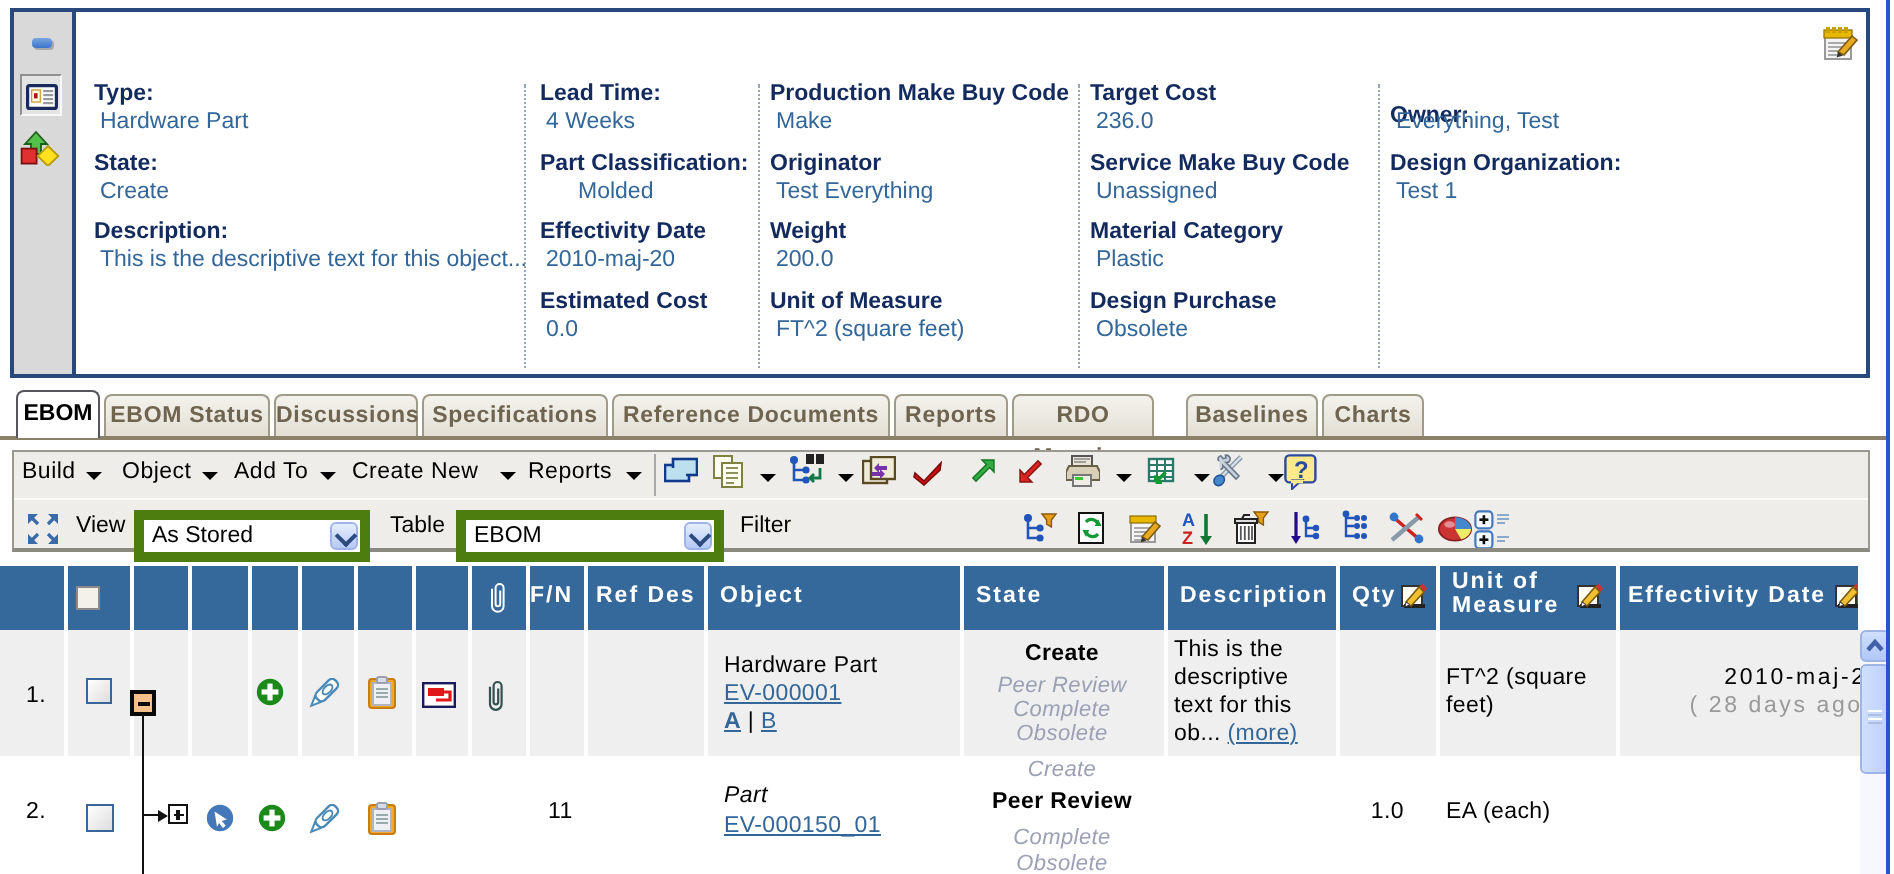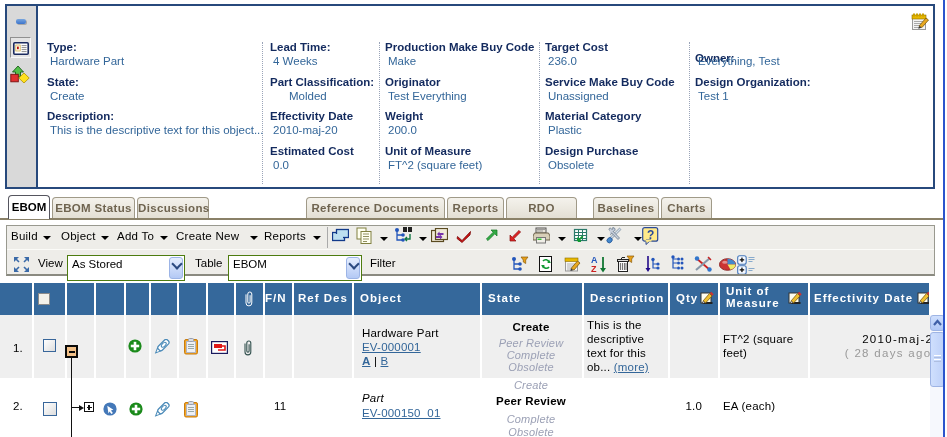--- a/index.html
+++ b/index.html
@@ -24,21 +24,21 @@
   text-align:center; line-height:22px; z-index:5; }
 
 #tbbox { left:6px; top:225px; width:929px; height:51px; border:1px solid #99998f; border-bottom:2px solid #8a8a80; background:#eeede9; }
 #tbdiv { left:7px; top:249px; width:927px; height:1px; background:#b8b8b0; border-bottom:1px solid #fbfbf8; }
 .menu { top:230px; font-size:11.5px; color:#000; white-space:nowrap; letter-spacing:0.25px; }
 .mar { width:0; height:0; border-left:4px solid transparent; border-right:4px solid transparent;
   border-top:4px solid #000; top:236px; }
 .cmar { width:0; height:0; border-left:4px solid transparent; border-right:4px solid transparent;
   border-top:4px solid #000; top:237px; }
 .flbl { top:257px; font-size:11.5px; color:#000; }
-.combo { top:255px; height:26px; background:#fff; border:1px solid #4d7c0f; font-size:11.5px;
+.combo { top:255px; height:26px; background:#fff; border:5px solid #4d7c0f; font-size:11.5px;
   line-height:16px; padding-left:4px; color:#000; }
 .cbtn { position:absolute; right:1px; top:1px; bottom:1px; width:14px;
   background:linear-gradient(#e6eefe,#b4c9f5); border:1px solid #9cb4e6; border-radius:3px; }
 .cbtn:after { content:""; position:absolute; left:2.5px; top:2px; width:6px; height:6px;
   border-right:2.6px solid #2c4a80; border-bottom:2.6px solid #2c4a80; transform:rotate(45deg); }
 
 #thead { left:0; top:283px; width:929px; height:32px; background:#35689b; overflow:hidden; }
 .hsep { position:absolute; top:0; width:2px; height:32px; background:#fff; }
 .htxt { position:absolute; color:#fff; font-weight:bold; font-size:11.5px; white-space:nowrap; letter-spacing:1px;}
 #row1 { left:0; top:315px; width:930px; height:63px; background:#efefef; }
@@ -143,20 +143,21 @@
 
   <div class="abs lbl" style="left:695px;top:52px;">Owner:</div>
   <div class="abs val" style="left:698px;top:55px;">Everything, Test</div>
   <div class="abs lbl" style="left:695px;top:76px;">Design Organization:</div>
   <div class="abs val" style="left:698px;top:90px;">Test 1</div>
 
   <div id="tabline" class="abs"></div>
   <div id="tabactive" class="abs">EBOM</div>
   <div class="abs tab" style="left:52px;width:83px;">EBOM Status</div>
   <div class="abs tab" style="left:137px;width:72px;">Discussions</div>
+  <div class="abs tab" style="left:211px;width:93px;">Specifications</div>
   <div class="abs tab" style="left:306px;width:139px;">Reference Documents</div>
   <div class="abs tab" style="left:447px;width:57px;">Reports</div>
   <div class="abs tab" style="left:506px;width:71px;">RDO Mapping</div>
   <div class="abs tab" style="left:593px;width:66px;">Baselines</div>
   <div class="abs tab" style="left:661px;width:51px;">Charts</div>
 
   <div class="abs" id="tbbox"></div>
   <div class="abs" id="tbdiv"></div>
   <div class="abs menu" style="left:11px;">Build</div>
     <div class="abs mar" style="left:43px;"></div>

